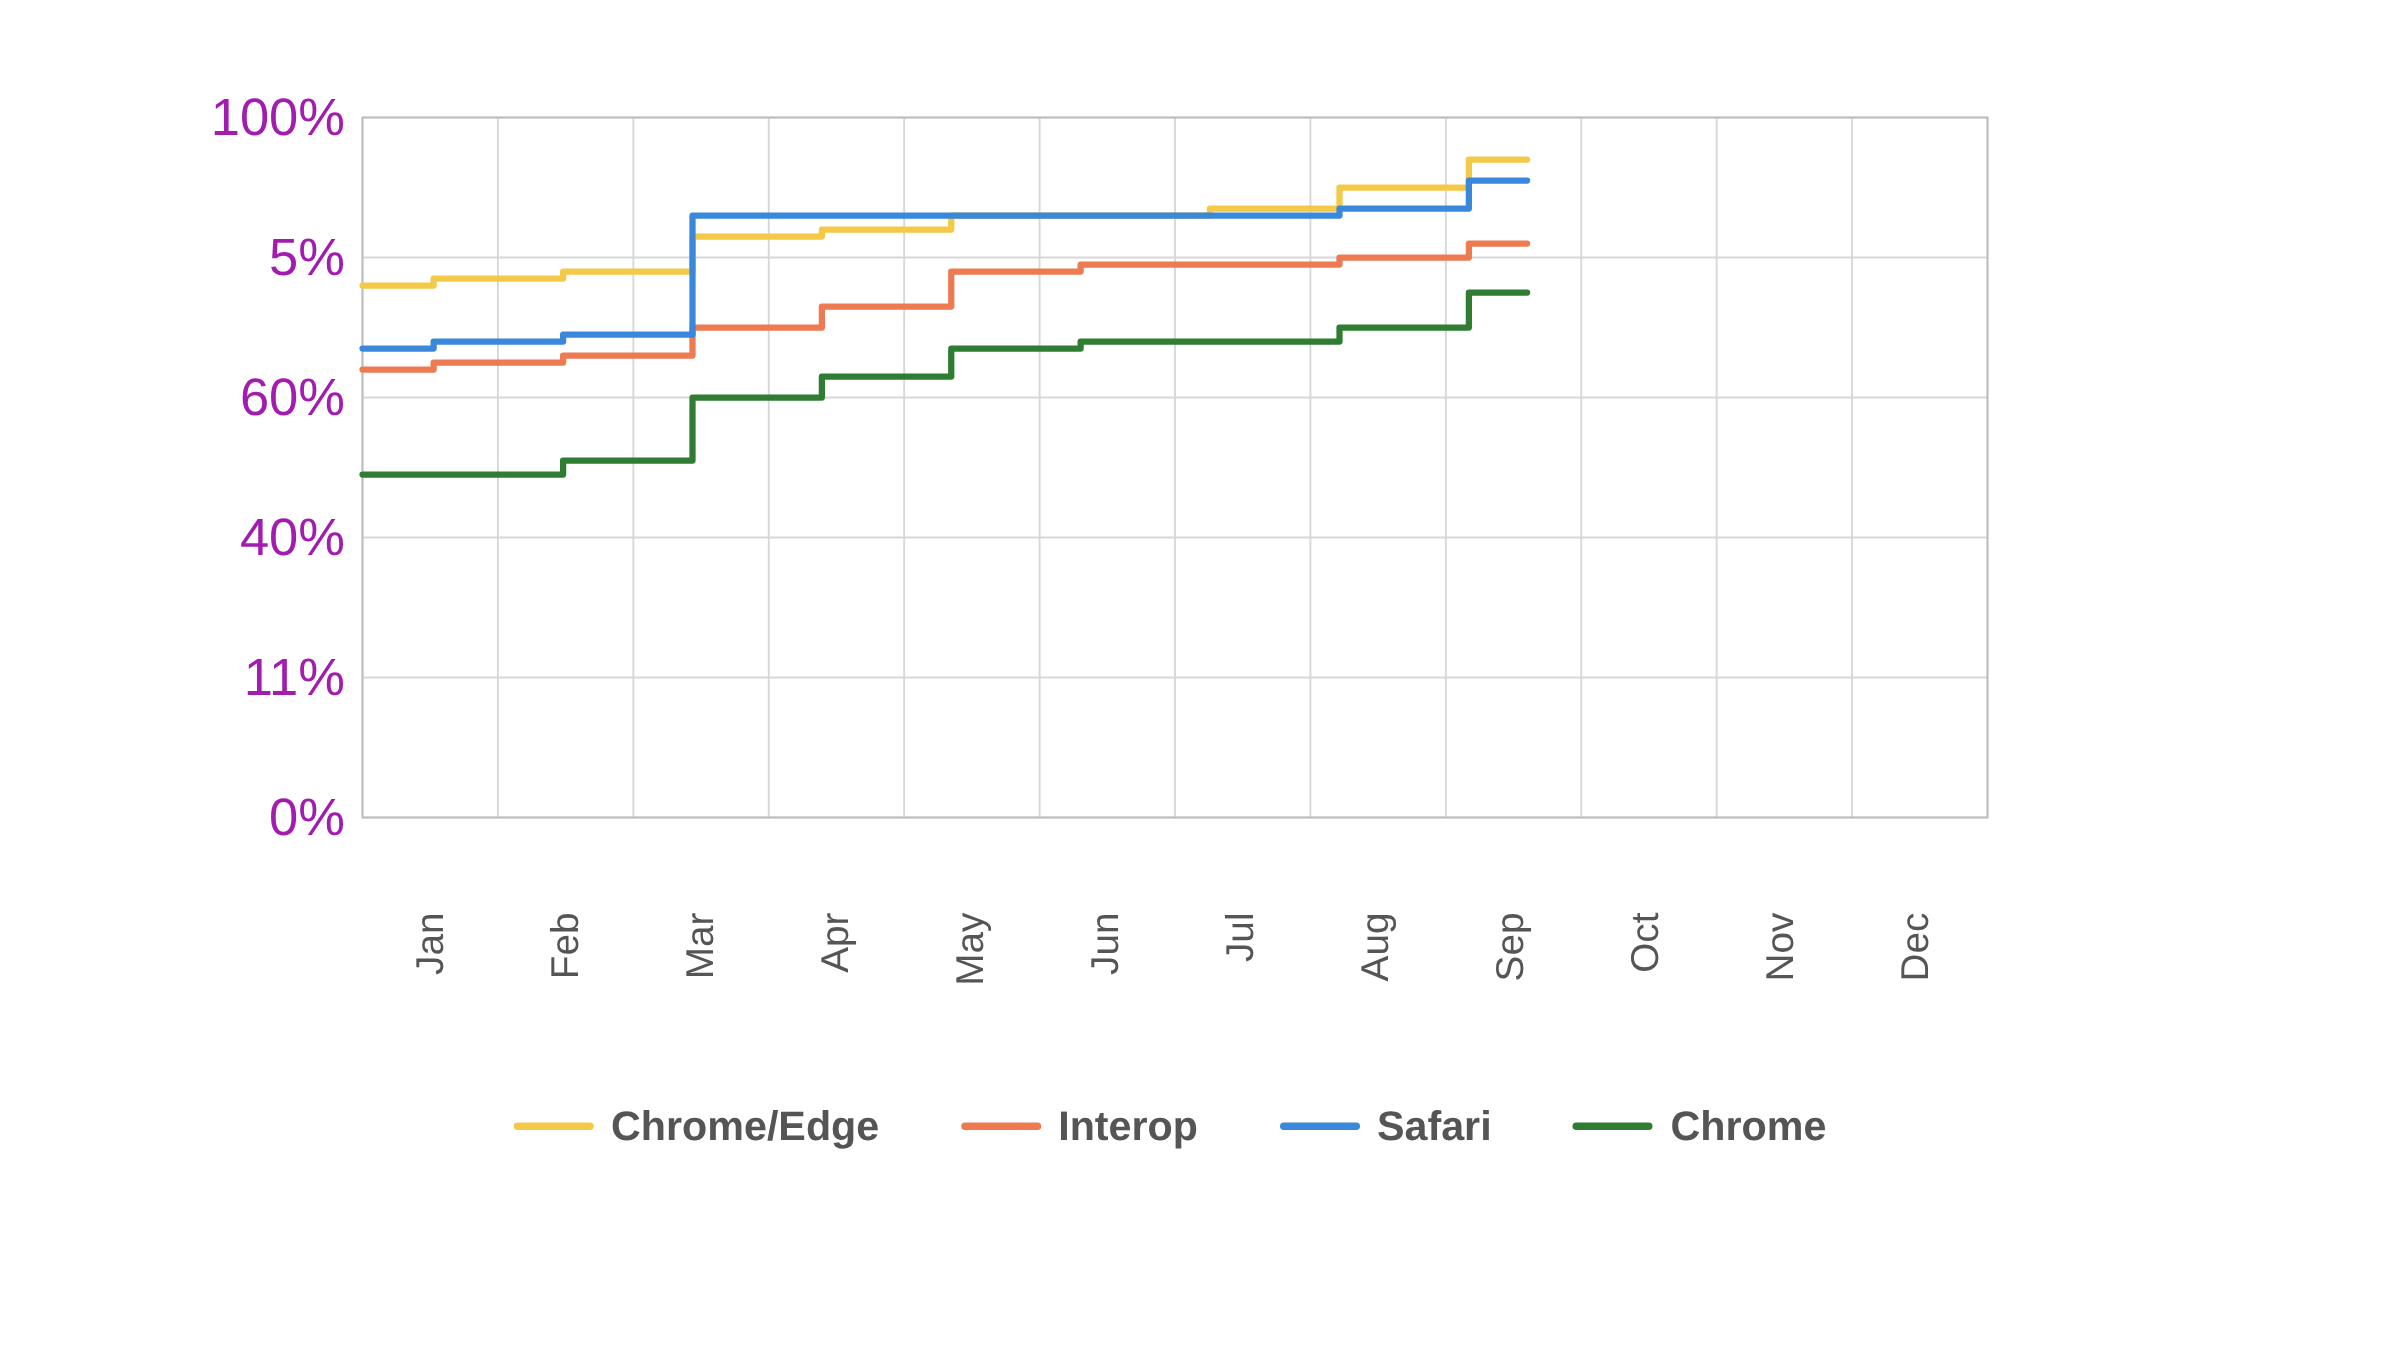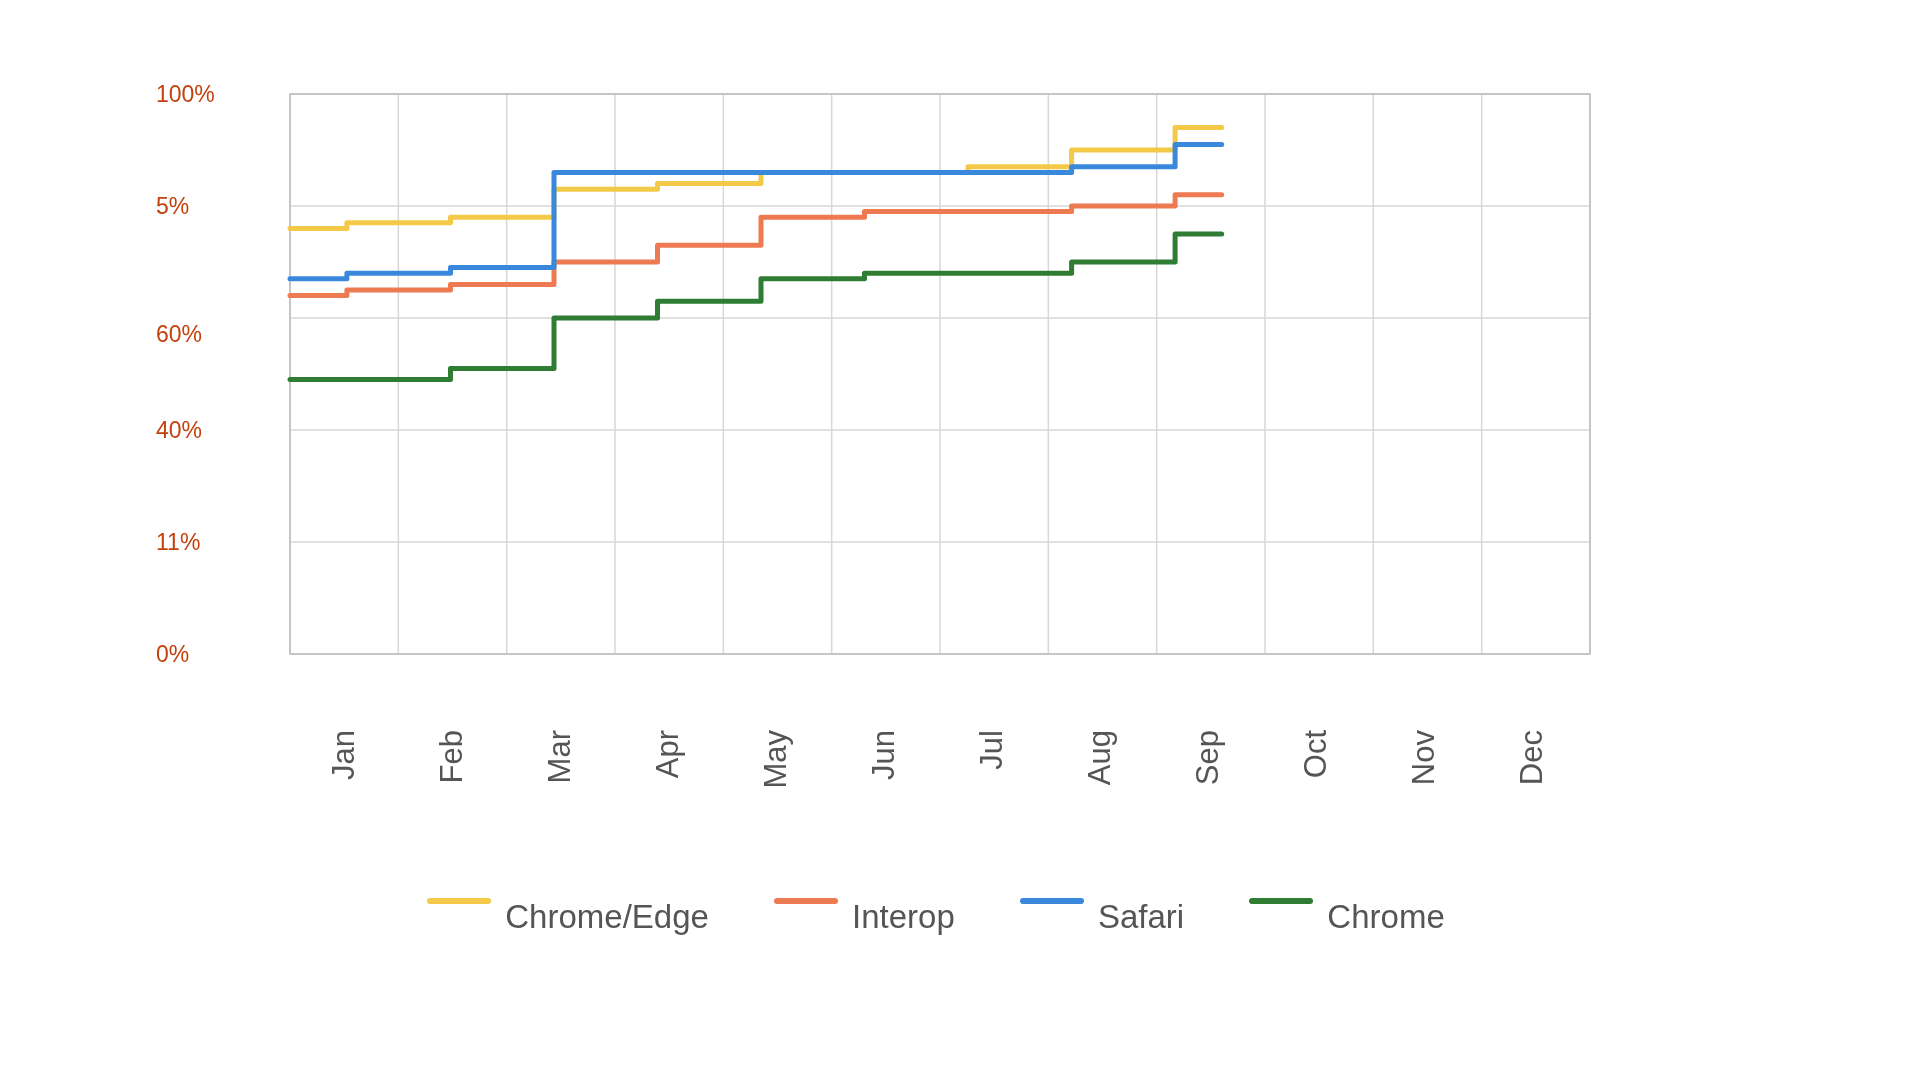--- a/index.html
+++ b/index.html
@@ -15,22 +15,23 @@
     position: absolute;
     left: 216px;
     top: 94px;
     width: 1440px;
     height: 892px;
   }
   .y-tick {
     position: absolute;
     right: 1380px;
     transform: translateY(-50%);
-    font-size: 23px;
-    color: #c2410c;
+    font-size: 42px;
+    color: #a21caf;
+    text-align: right;
     width: 120px;
   }
   .x-tick {
     position: absolute;
     top: 636px;
     font-size: 31px;
     color: #555;
     transform-origin: left top;
     transform: rotate(-90deg) translate(-100%, -50%);
     white-space: nowrap;
@@ -39,21 +40,23 @@
     position: absolute;
     left: 0;
     top: 780px;
     width: 1440px;
     text-align: center;
     font-size: 33px;
     color: #555;
   }
   .legend-item {
     display: inline-flex;
+    align-items: center;
     margin: 0 28px;
+    font-weight: bold;
   }
   .legend-swatch {
     display: inline-block;
     width: 64px;
     height: 6px;
     margin-right: 14px;
     border-radius: 3px;
   }
   svg.plot {
     position: absolute;
@@ -62,21 +65,21 @@
     overflow: visible;
   }
 </style>
 </head>
 <body>
 
 <div class="chart-wrap">
 
   <div class="y-tick" style="top:0px;">100%</div>
   <div class="y-tick" style="top:112px;">5%</div>
-  <div class="y-tick" style="top:224px;margin-top:16px;">60%</div>
+  <div class="y-tick" style="top:224px;">60%</div>
   <div class="y-tick" style="top:336px;">40%</div>
   <div class="y-tick" style="top:448px;">11%</div>
   <div class="y-tick" style="top:560px;">0%</div>
 
   <svg class="plot" width="1300" height="560">
       <line x1="0" y1="560" x2="1300" y2="560" stroke="#d7d7d7" stroke-width="1.5"></line>
       <line x1="0" y1="448" x2="1300" y2="448" stroke="#d7d7d7" stroke-width="1.5"></line>
       <line x1="0" y1="336" x2="1300" y2="336" stroke="#d7d7d7" stroke-width="1.5"></line>
       <line x1="0" y1="224" x2="1300" y2="224" stroke="#d7d7d7" stroke-width="1.5"></line>
       <line x1="0" y1="112" x2="1300" y2="112" stroke="#d7d7d7" stroke-width="1.5"></line>

